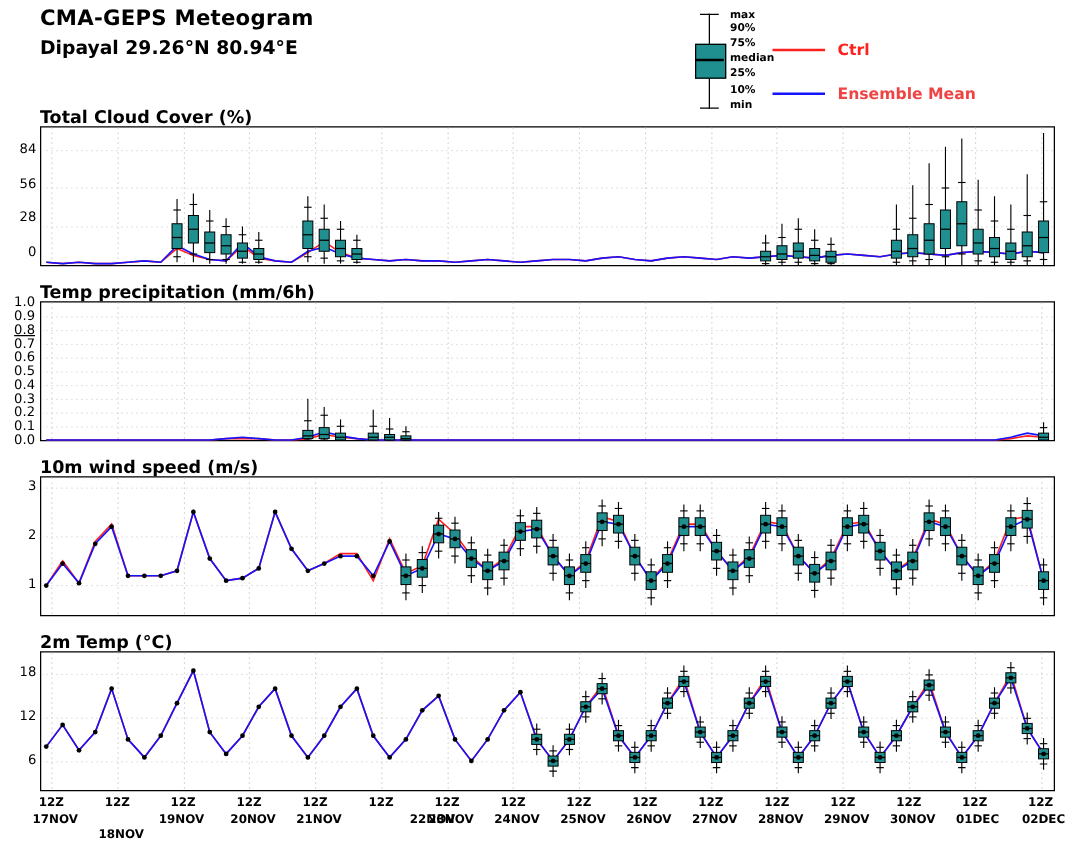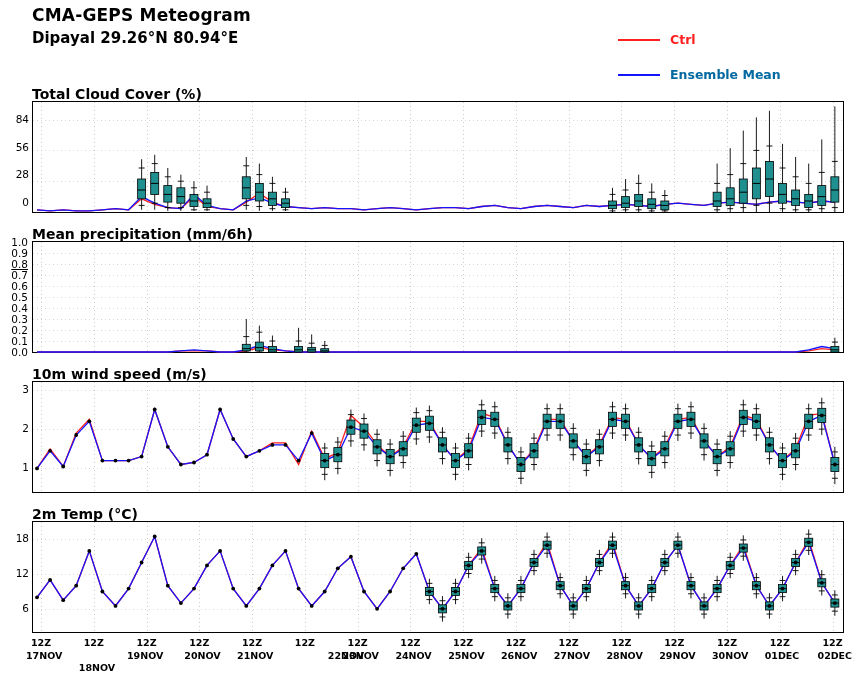--- a/index.html
+++ b/index.html
@@ -28,34 +28,48 @@
 </style>
 </head>
 <body>
 
 <div id="root">
 
   <div class="hdr-title">CMA-GEPS Meteogram</div>
   <div class="hdr-loc">Dipayal  29.26°N  80.94°E</div>
 
   <div class="legend-box">
+    <div class="bx-wrap">
+      <div class="bx-line"></div>
+      <div class="bx-cap" style="top:6px;"></div>
+      <div class="bx-cap" style="top:81px;"></div>
+      <div class="bx-rect"></div>
+      <div class="bx-med"></div>
+      <div class="bx-lbl" style="top:2px;">max</div>
+      <div class="bx-lbl" style="top:13px;">90%</div>
+      <div class="bx-lbl" style="top:25px;">75%</div>
+      <div class="bx-lbl" style="top:37px;">median</div>
+      <div class="bx-lbl" style="top:49px;">25%</div>
+      <div class="bx-lbl" style="top:62px;">10%</div>
+      <div class="bx-lbl" style="top:74px;">min</div>
+    </div>
     <div class="leg-line" style="left:78px;top:34px;background:#ff2020;"></div>
     <div class="leg-entry" style="left:130px;top:27px;color:#ff2020;">Ctrl</div>
     <div class="leg-line" style="left:78px;top:69px;background:#1414ff;"></div>
-    <div class="leg-entry" style="left:130px;top:62px;color:#0369a1;">Ensemble Mean</div>
+    <div class="leg-entry" style="left:130px;top:62px;color:#ef4444;">Ensemble Mean</div>
   </div>
 
   <div class="panel-title" style="left:32px;top:86px;">Total Cloud Cover  (%)</div>
   <div class="panel" id="p1" style="left:32px;top:101px;width:812px;height:112px;"></div>
   <div class="ytick" style="left:3px;top:113px;">84</div>
   <div class="ytick" style="left:3px;top:141px;">56</div>
   <div class="ytick" style="left:3px;top:168px;">28</div>
   <div class="ytick" style="left:3px;top:196px;">0</div>
 
-  <div class="panel-title" style="left:32px;top:226px;">Mean precipitation  (mm/6h)</div>
+  <div class="panel-title" style="left:32px;top:226px;">Temp precipitation  (mm/6h)</div>
   <div class="panel" id="p2" style="left:32px;top:241px;width:812px;height:112px;"></div>
 
   <div class="panel-title" style="left:32px;top:366px;">10m wind speed  (m/s)</div>
   <div class="panel" id="p3" style="left:32px;top:381px;width:812px;height:112px;"></div>
 
   <div class="panel-title" style="left:32px;top:506px;">2m Temp  (°C)</div>
   <div class="panel" id="p4" style="left:32px;top:521px;width:812px;height:112px;"></div>
 
   <svg id="overlay" width="860" height="677">
       <line x1="41.5" y1="102" x2="41.5" y2="212" stroke="#bdbdbd" stroke-width="0.8" stroke-dasharray="1,3"></line>

